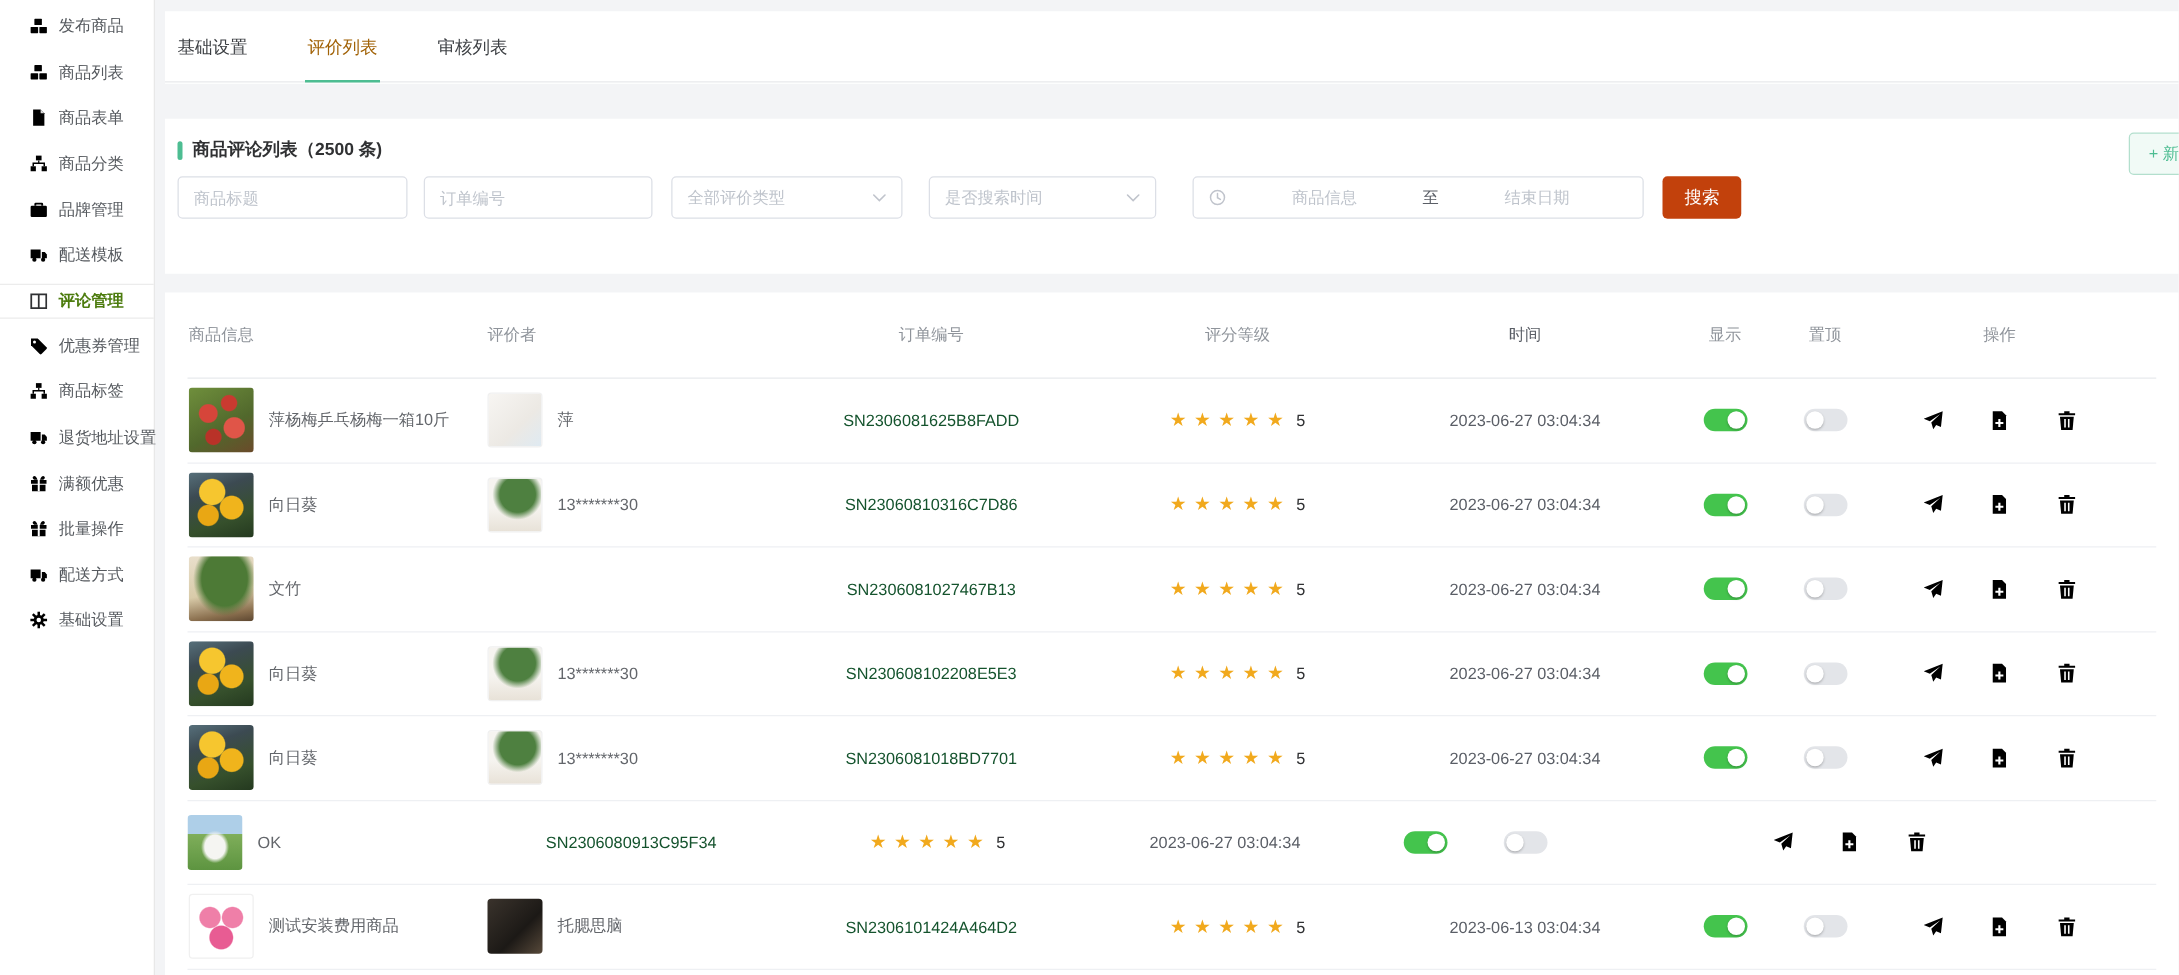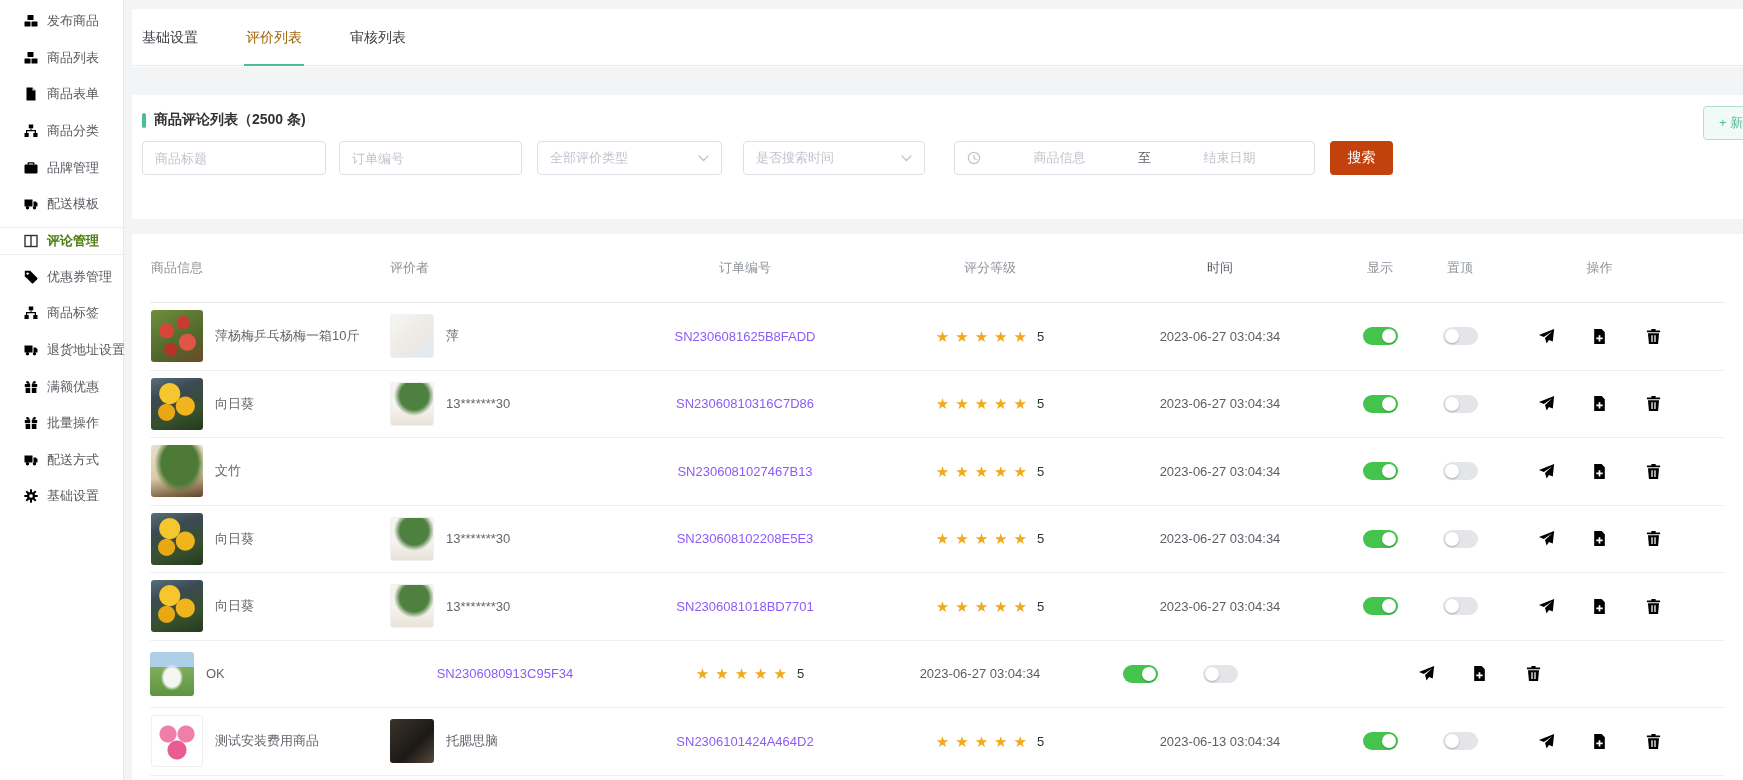--- a/index.html
+++ b/index.html
@@ -72,21 +72,21 @@
   .c-show { width:100px; display:flex; justify-content:center; }
   .c-top  { width:60px;  display:flex; justify-content:center; }
   .c-act  { flex:1; display:flex; justify-content:center; padding-right:16px; }
   .act-inner { width:124px; display:flex; justify-content:space-between; align-items:center; }
   .thead .c-order,.thead .c-rate,.thead .c-time { display:block; text-align:center; }
   .thead .c-rate { line-height:normal; }
   .thead .act-inner { justify-content:center; }
   .pimg { width:52px; height:52px; border-radius:3px; flex:none; }
   .avatar { width:44px; height:44px; border-radius:3px; flex:none; }
   .pname,.rname { color:#63666b; }
-  .olink { color:#8b5cf6; text-decoration:none; cursor:pointer; }
+  .olink { color:#14532d; text-decoration:none; cursor:pointer; }
   .stars { color:#f1a91d; font-size:15px; letter-spacing:6px; line-height:1; }
   .rnum { color:#303133; margin-left:4px; }
   .switch { position:relative; width:35px; height:18px; border-radius:9px; background:#e3e5e9; display:inline-block; cursor:pointer; }
   .switch::after { content:''; position:absolute; top:2px; left:2px; width:14px; height:14px; border-radius:50%; background:#fff; box-shadow:0 1px 2px rgba(0,0,0,.25); }
   .switch.on { background:#44c44d; }
   .switch.on::after { left:auto; right:2px; }
   .aicon { width:17px; height:17px; color:#7f848c; cursor:pointer; }
   .aicon svg { width:17px; height:17px; }
   
   .pimg1 { background:radial-gradient(circle at 30% 40%,#d6453a 7px,transparent 8px),radial-gradient(circle at 62% 24%,#c93a30 6px,transparent 7px),radial-gradient(circle at 70% 62%,#e05548 8px,transparent 9px),radial-gradient(circle at 38% 76%,#b93228 6px,transparent 7px),linear-gradient(150deg,#6f8f3c,#51682c 60%,#6b4a2a); }

